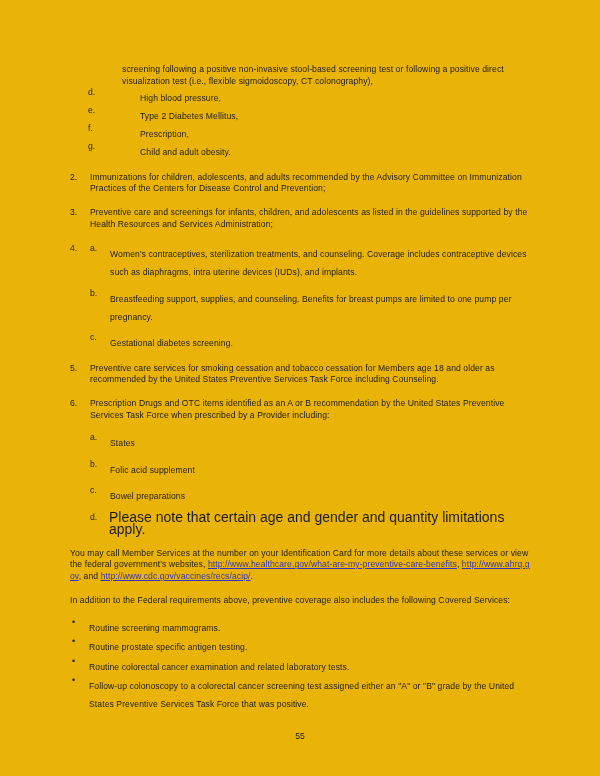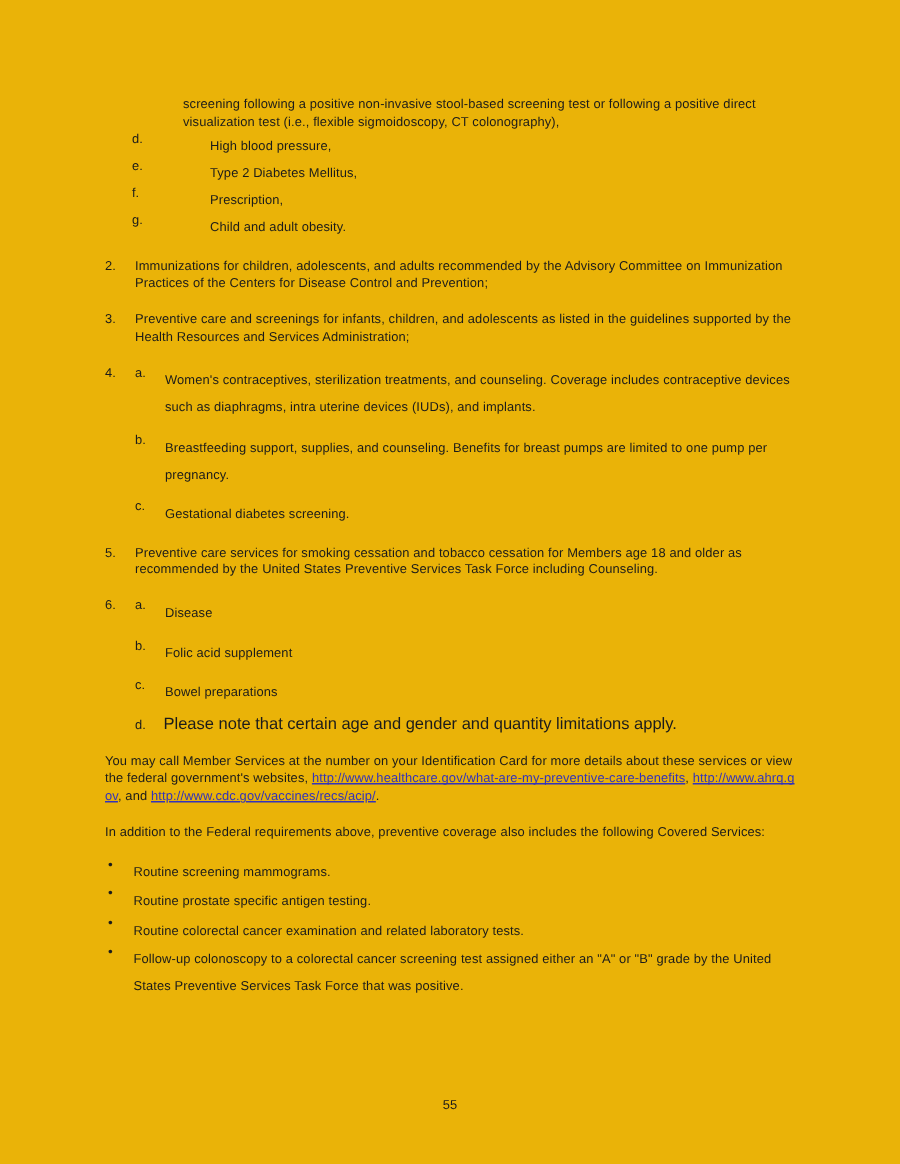--- a/index.html
+++ b/index.html
@@ -126,21 +126,21 @@
   .para {
     margin: 0;
     width: 460px;
   }
   .para.spaced { margin-top: 12.5px; }
 
   
   .note-line {
     margin-left: 19px;
     margin-top: 2px;
-    font-size: 11px;
+    font-size: 14px;
     line-height: 11.6px;
   }
 
   
   ul.bullet-list {
     list-style: none;
     margin: 10px 0 0 0;
     padding: 0;
   }
   ul.bullet-list > li {
@@ -235,24 +235,25 @@
         </ul>
       </li>
 
       <li>
         <span class="marker">5.</span>
         <span class="li-text">Preventive care services for smoking cessation and tobacco cessation for Members age 18 and older as recommended by the United States Preventive Services Task Force including Counseling.</span>
       </li>
 
       <li>
         <span class="marker">6.</span>
+        <span class="li-text">Prescription Drugs and OTC items identified as an A or B recommendation by the United States Preventive Services Task Force when prescribed by a Provider including:</span>
         <ul class="alpha-list sub-wrap">
           <li>
             <span class="marker">a.</span>
-            <span class="li-text">Disease</span>
+            <span class="li-text">States</span>
           </li>
           <li>
             <span class="marker">b.</span>
             <span class="li-text">Folic acid supplement</span>
           </li>
           <li>
             <span class="marker">c.</span>
             <span class="li-text">Bowel preparations</span>
           </li>
           <li>

